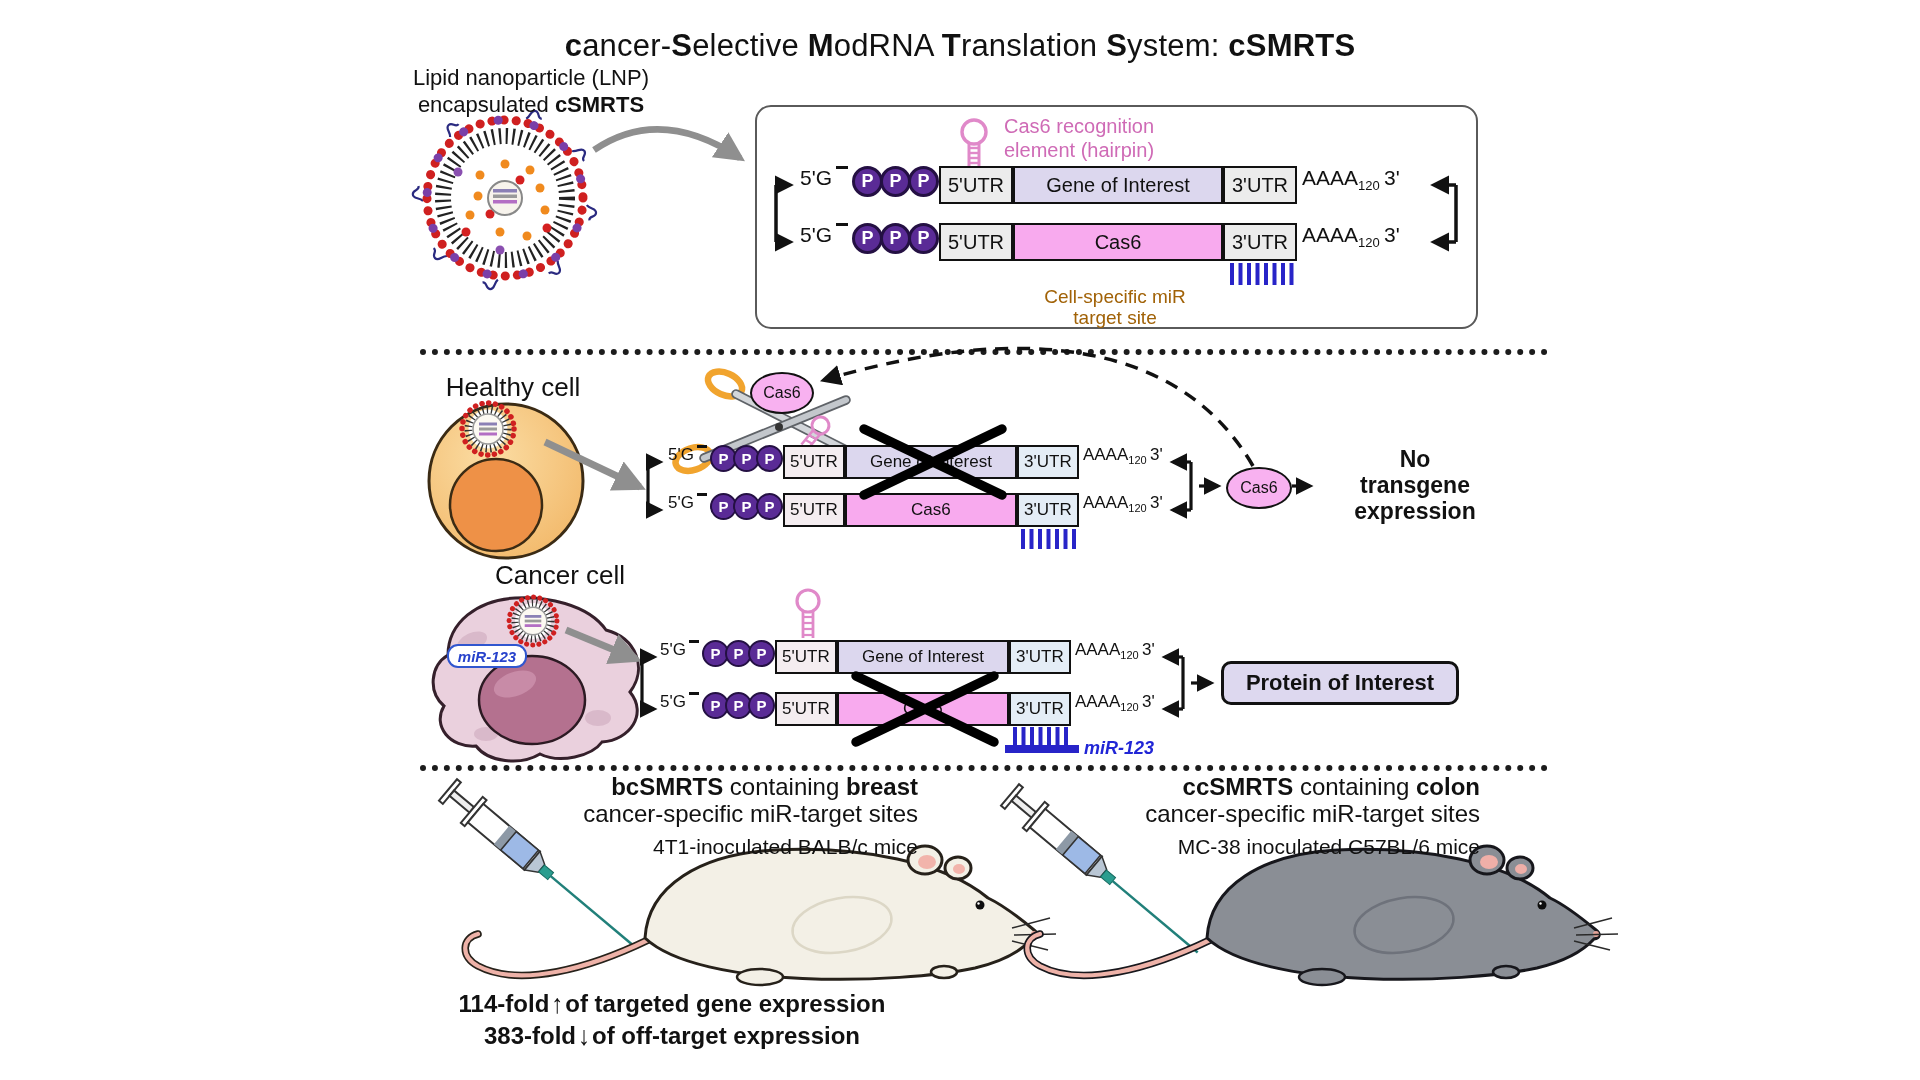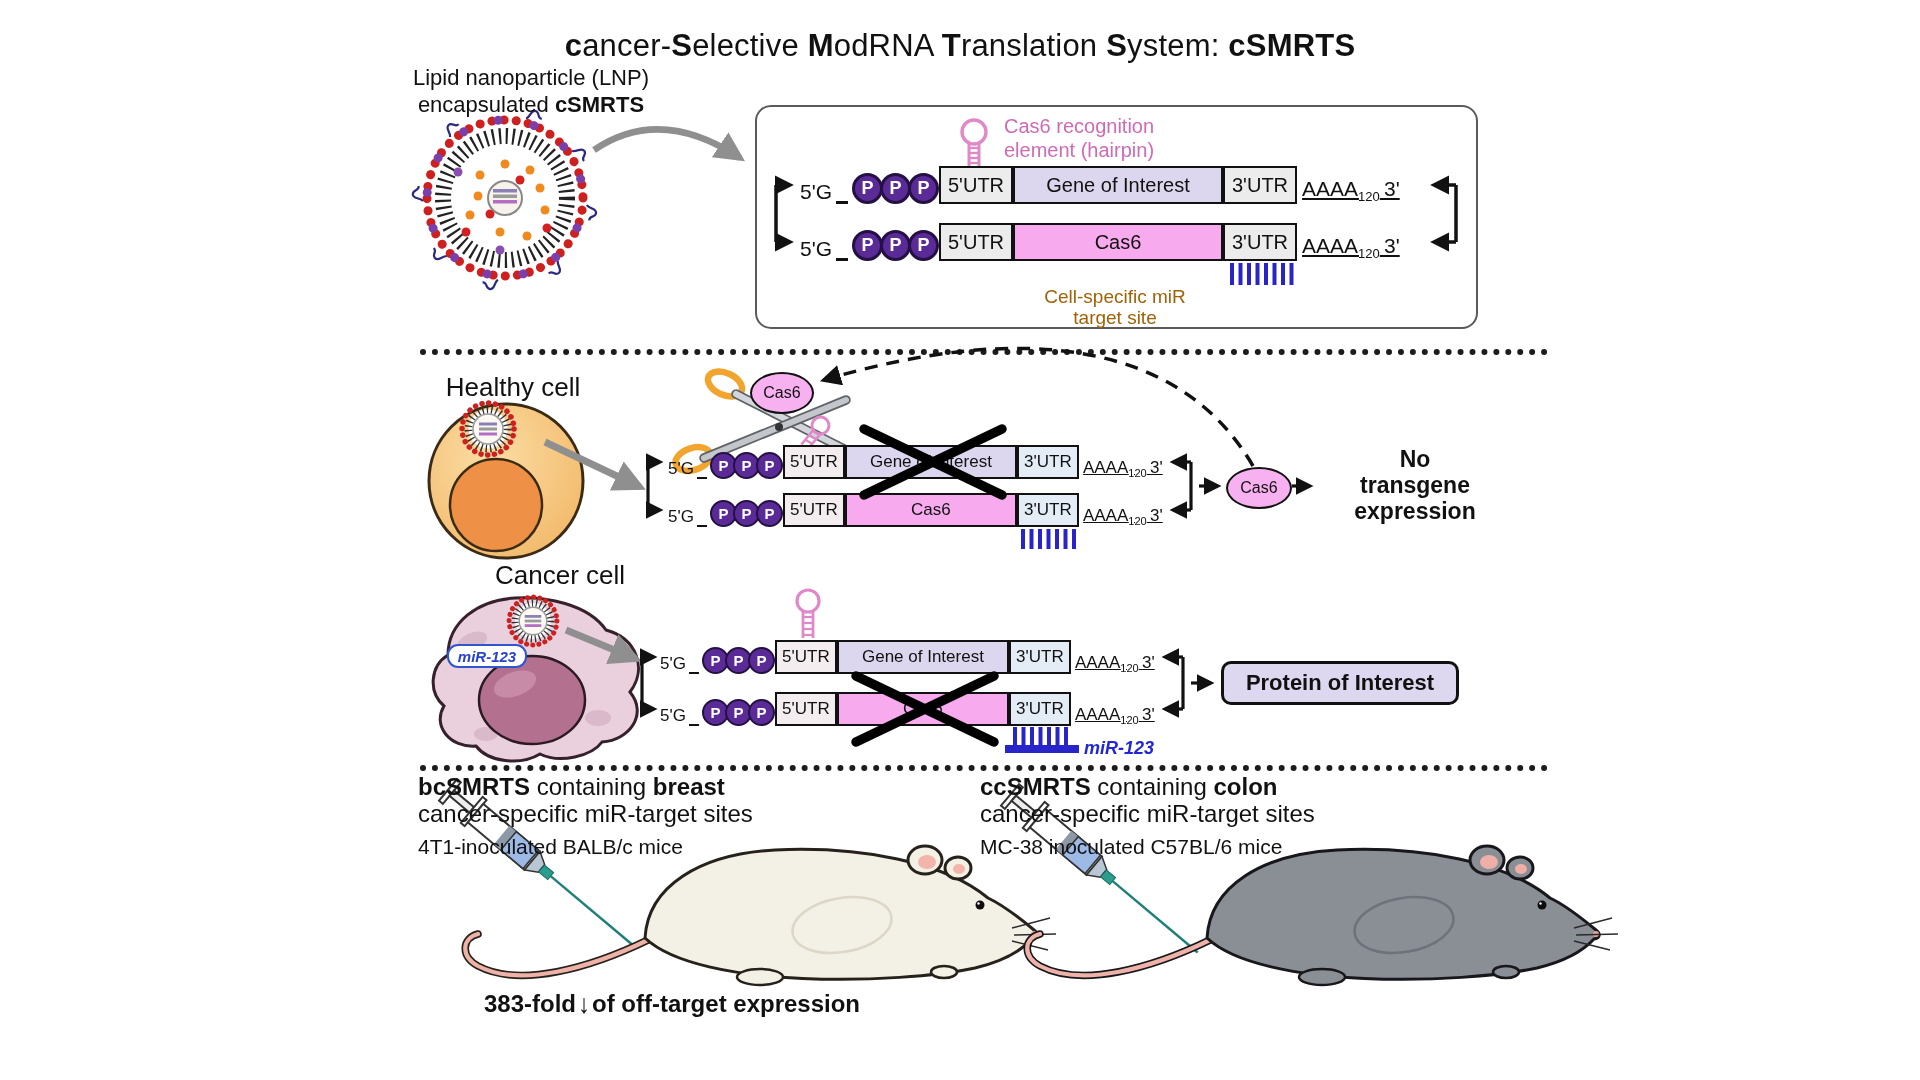--- a/index.html
+++ b/index.html
@@ -13,34 +13,34 @@
   .b{font-weight:bold;}
   
   .title{left:0;top:28px;width:1920px;text-align:center;font-size:31px;letter-spacing:.2px;}
   
   .lnpLabel{left:396px;top:64px;width:270px;text-align:center;font-size:22px;line-height:27px;}
   
   .frame{left:755px;top:105px;width:723px;height:224px;border:2.5px solid #5a5a5a;border-radius:16px;box-sizing:border-box;z-index:0;background:#fff;}
   .hairpinNote{left:1004px;top:114px;font-size:20px;line-height:24px;color:#cf6bb6;}
   .mirNote{left:1000px;top:286px;width:230px;text-align:center;font-size:19px;line-height:21px;color:#a16207;}
   
-  .row{position:absolute;display:flex;align-items:flex-end;white-space:nowrap;z-index:2;}
+  .row{position:absolute;display:flex;align-items:flex-start;white-space:nowrap;z-index:2;}
   .row .fg{font-size:21px;margin-right:4px;}
   .row .tick{width:12px;height:3px;background:#111;margin-right:4px;}
   .row .pc{width:31px;height:31px;border-radius:50%;background:#5a2b96;border:3px solid #241043;color:#fff;
            font-weight:bold;font-size:18px;display:flex;align-items:center;justify-content:center;box-sizing:border-box;}
   .row .pc + .pc{margin-left:-3px;}
   .row .bx{height:38px;box-sizing:border-box;border:2.5px solid #111;display:flex;align-items:center;justify-content:center;font-size:20px;background:#ececec;}
   .row .utr{width:74px;}
   .row .mid{width:210px;}
   .goiBg{background:#dcd7ee !important;}
   .casBg{background:#f8aaee !important;}
   .u5m{background:#f4edf0 !important;}
   .u3m{background:#e4edf6 !important;}
-  .row .polya{font-size:21px;margin-left:5px;text-decoration:underline;}
+  .row .polya{font-size:21px;margin-left:5px;}
   .row sub{font-size:13px;}
   .row.sm .fg{font-size:17px;margin-right:3px;}
   .row.sm .tick{width:10px;height:2.5px;margin-right:3px;}
   .row.sm .pc{width:27px;height:27px;font-size:15px;border-width:2.5px;}
   .row.sm .pc + .pc{margin-left:-4px;}
   .row.sm .bx{height:34px;font-size:17px;border-width:2px;}
   .row.sm .utr{width:62px;}
   .row.sm .mid{width:172px;}
   .row.sm .polya{font-size:17px;margin-left:4px;}
   .row.sm sub{font-size:11px;}
@@ -48,21 +48,21 @@
   .dots{position:absolute;left:420px;width:1128px;height:0;border-top:6px dotted #1c1c1c;z-index:2;}
   .cellLabel{font-size:26px;text-align:center;width:200px;}
   .oval{position:absolute;border:2.5px solid #111;border-radius:50%;background:#f8b1f0;display:flex;align-items:center;justify-content:center;font-size:16px;z-index:2;}
   .outcome{left:1320px;top:446px;width:190px;text-align:center;font-weight:bold;font-size:23px;line-height:26px;}
   .pbox{left:1221px;top:661px;width:238px;height:44px;border:3px solid #111;border-radius:10px;background:#ddd8ef;
         display:flex;align-items:center;justify-content:center;font-weight:bold;font-size:22px;box-sizing:border-box;z-index:2;}
   .badge{left:447px;top:644px;width:80px;height:24px;border:2px solid #3056cf;border-radius:11px;background:#fff;color:#2742cc;
          font-style:italic;font-weight:bold;font-size:15px;display:flex;align-items:center;justify-content:center;box-sizing:border-box;z-index:2;}
   .mirTag{left:1084px;top:738px;font-size:18px;font-style:italic;font-weight:bold;color:#2126d6;z-index:2;}
   
-  .colHead{top:773px;width:500px;text-align:left;font-size:24px;line-height:27px;}
+  .colHead{top:773px;width:500px;text-align:right;font-size:24px;line-height:27px;}
   .colModel{font-size:21px;font-weight:normal;margin-top:6px;}
   .stats{top:988px;width:560px;text-align:center;font-weight:bold;font-size:24px;line-height:32px;}
   .arrowGlyph{display:inline-block;margin:0 2px;transform:scaleY(1.1);}
 </style>
 </head>
 <body>
 
 <div class="canvas">
 
   <svg id="artBack" class="layer" width="1920" height="1080" viewBox="0 0 1920 1080">
@@ -413,20 +413,21 @@
     <div>cancer-specific miR-target sites</div>
     <div class="colModel">4T1-inoculated BALB/c mice</div>
   </div>
   <div class="abs txt colHead" style="left:980px">
     <div><span class="b">ccSMRTS</span><span> containing </span><span class="b">colon</span></div>
     <div>cancer-specific miR-target sites</div>
     <div class="colModel">MC-38 inoculated C57BL/6 mice</div>
   </div>
 
   <div class="abs txt stats" style="left:392px">
+    <div><span>114-fold</span><span class="arrowGlyph">↑</span><span>of targeted gene expression</span></div>
     <div><span>383-fold</span><span class="arrowGlyph">↓</span><span>of off-target expression</span></div>
   </div>
 
   <svg id="artFront" class="layer" width="1920" height="1080" viewBox="0 0 1920 1080">
     <defs>
       <marker id="ab2" viewBox="0 0 10 10" refX="8" refY="5" markerWidth="6" markerHeight="6" orient="auto-start-reverse">
         <path d="M0,0L10,5L0,10z" fill="#111"></path>
       </marker>
     </defs>
     <path d="M1253,466 C1180,340 1020,322 824,380" fill="none" stroke="#111" stroke-width="3.5" stroke-dasharray="13 9" marker-end="url(#ab2)"></path>

